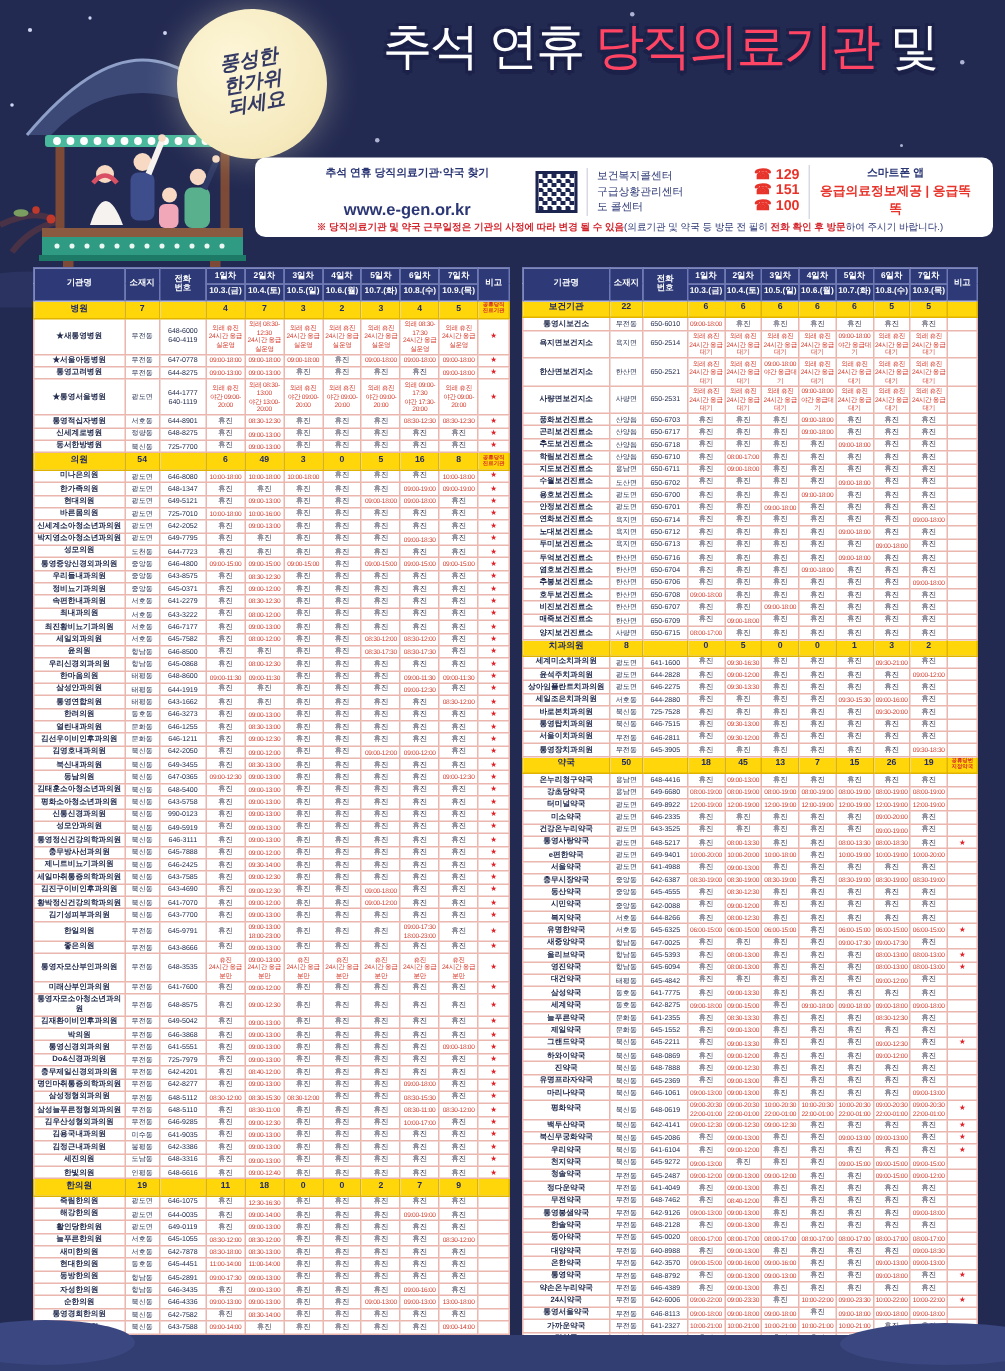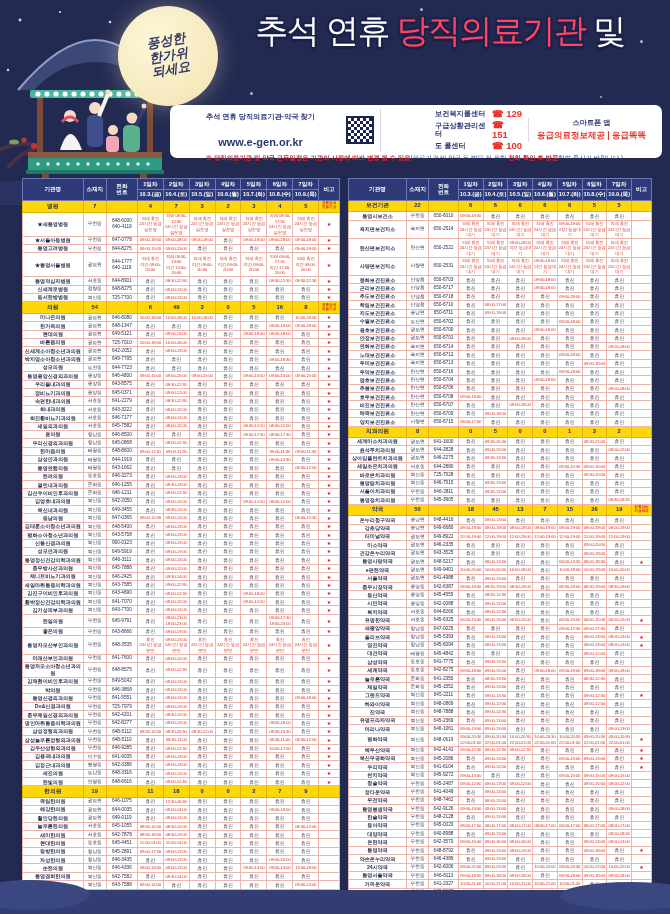--- a/index.html
+++ b/index.html
@@ -13,33 +13,33 @@
   .moon-txt{transform:rotate(-10deg);font-family:"DejaVu Serif",serif;font-style:italic;font-weight:bold;
         color:#343a63;font-size:13px;line-height:1.12;text-align:center;white-space:pre-line;}
   .title{position:absolute;left:212px;top:10px;width:456px;text-align:center;font-weight:normal;
         letter-spacing:-1.5px;color:#fff;
         text-shadow:-2px -2px 0 #1b2148,2px -2px 0 #1b2148,-2px 2px 0 #1b2148,2px 2px 0 #1b2148,0 3px 0 #1b2148;}
   .title .l1{font-size:33px;line-height:42px;}
   .title .l2{font-size:37px;line-height:44px;}
   .pink{color:#ff4563;}
   
   .infobox{position:absolute;left:170px;top:105px;width:492px;height:53px;background:#fff;border-radius:7px;
-        box-sizing:border-box;padding:4px 8px 2px 5px;display:flex;flex-direction:column;}
+        box-sizing:border-box;padding:4px 8px 2px 16px;display:flex;flex-direction:column;}
   .inforow{display:flex;flex:1;align-items:center;}
   .icol{box-sizing:border-box;padding:0 6px;}
   .icol+.icol{border-left:1px solid #d9d9e6;}
   .icol1{width:205px;display:flex;align-items:center;gap:6px;}
   .icol1 .txt{flex:1;text-align:center;}
   .find-label{font-size:7.2px;color:#2b3674;font-weight:bold;}
   .website{font-size:11px;color:#2b3674;font-weight:bold;margin-top:14px;}
   .qr{width:24px;height:24px;border:2px solid #1c2450;background:
       conic-gradient(#1c2450 90deg,#fff 0 180deg,#1c2450 0 270deg,#fff 0) 0 0/6px 6px;}
   .icol2{width:148px;}
   .ph-row{display:flex;justify-content:space-between;align-items:center;line-height:1.12;}
-  .ph-label{font-size:7.2px;color:#2b3674;font-weight:bold;margin-left:48px;}
+  .ph-label{font-size:7.2px;color:#2b3674;font-weight:normal;}
   .ph-num{font-size:9.5px;color:#e8332a;font-weight:bold;}
   .icol3{flex:1;text-align:center;}
   .app-title{font-size:7.2px;color:#2b3674;font-weight:bold;}
   .app-names{font-size:8.5px;color:#e8332a;font-weight:bold;margin-top:2px;}
   .notice{font-size:6.4px;text-align:center;padding-top:2px;line-height:1.2;}
   .nred{color:#d3242c;font-weight:bold;}
   .nnavy{color:#2b3674;}
   
   .twrap{position:absolute;top:178px;}
   .twrap-left{left:22px;width:318px;}

